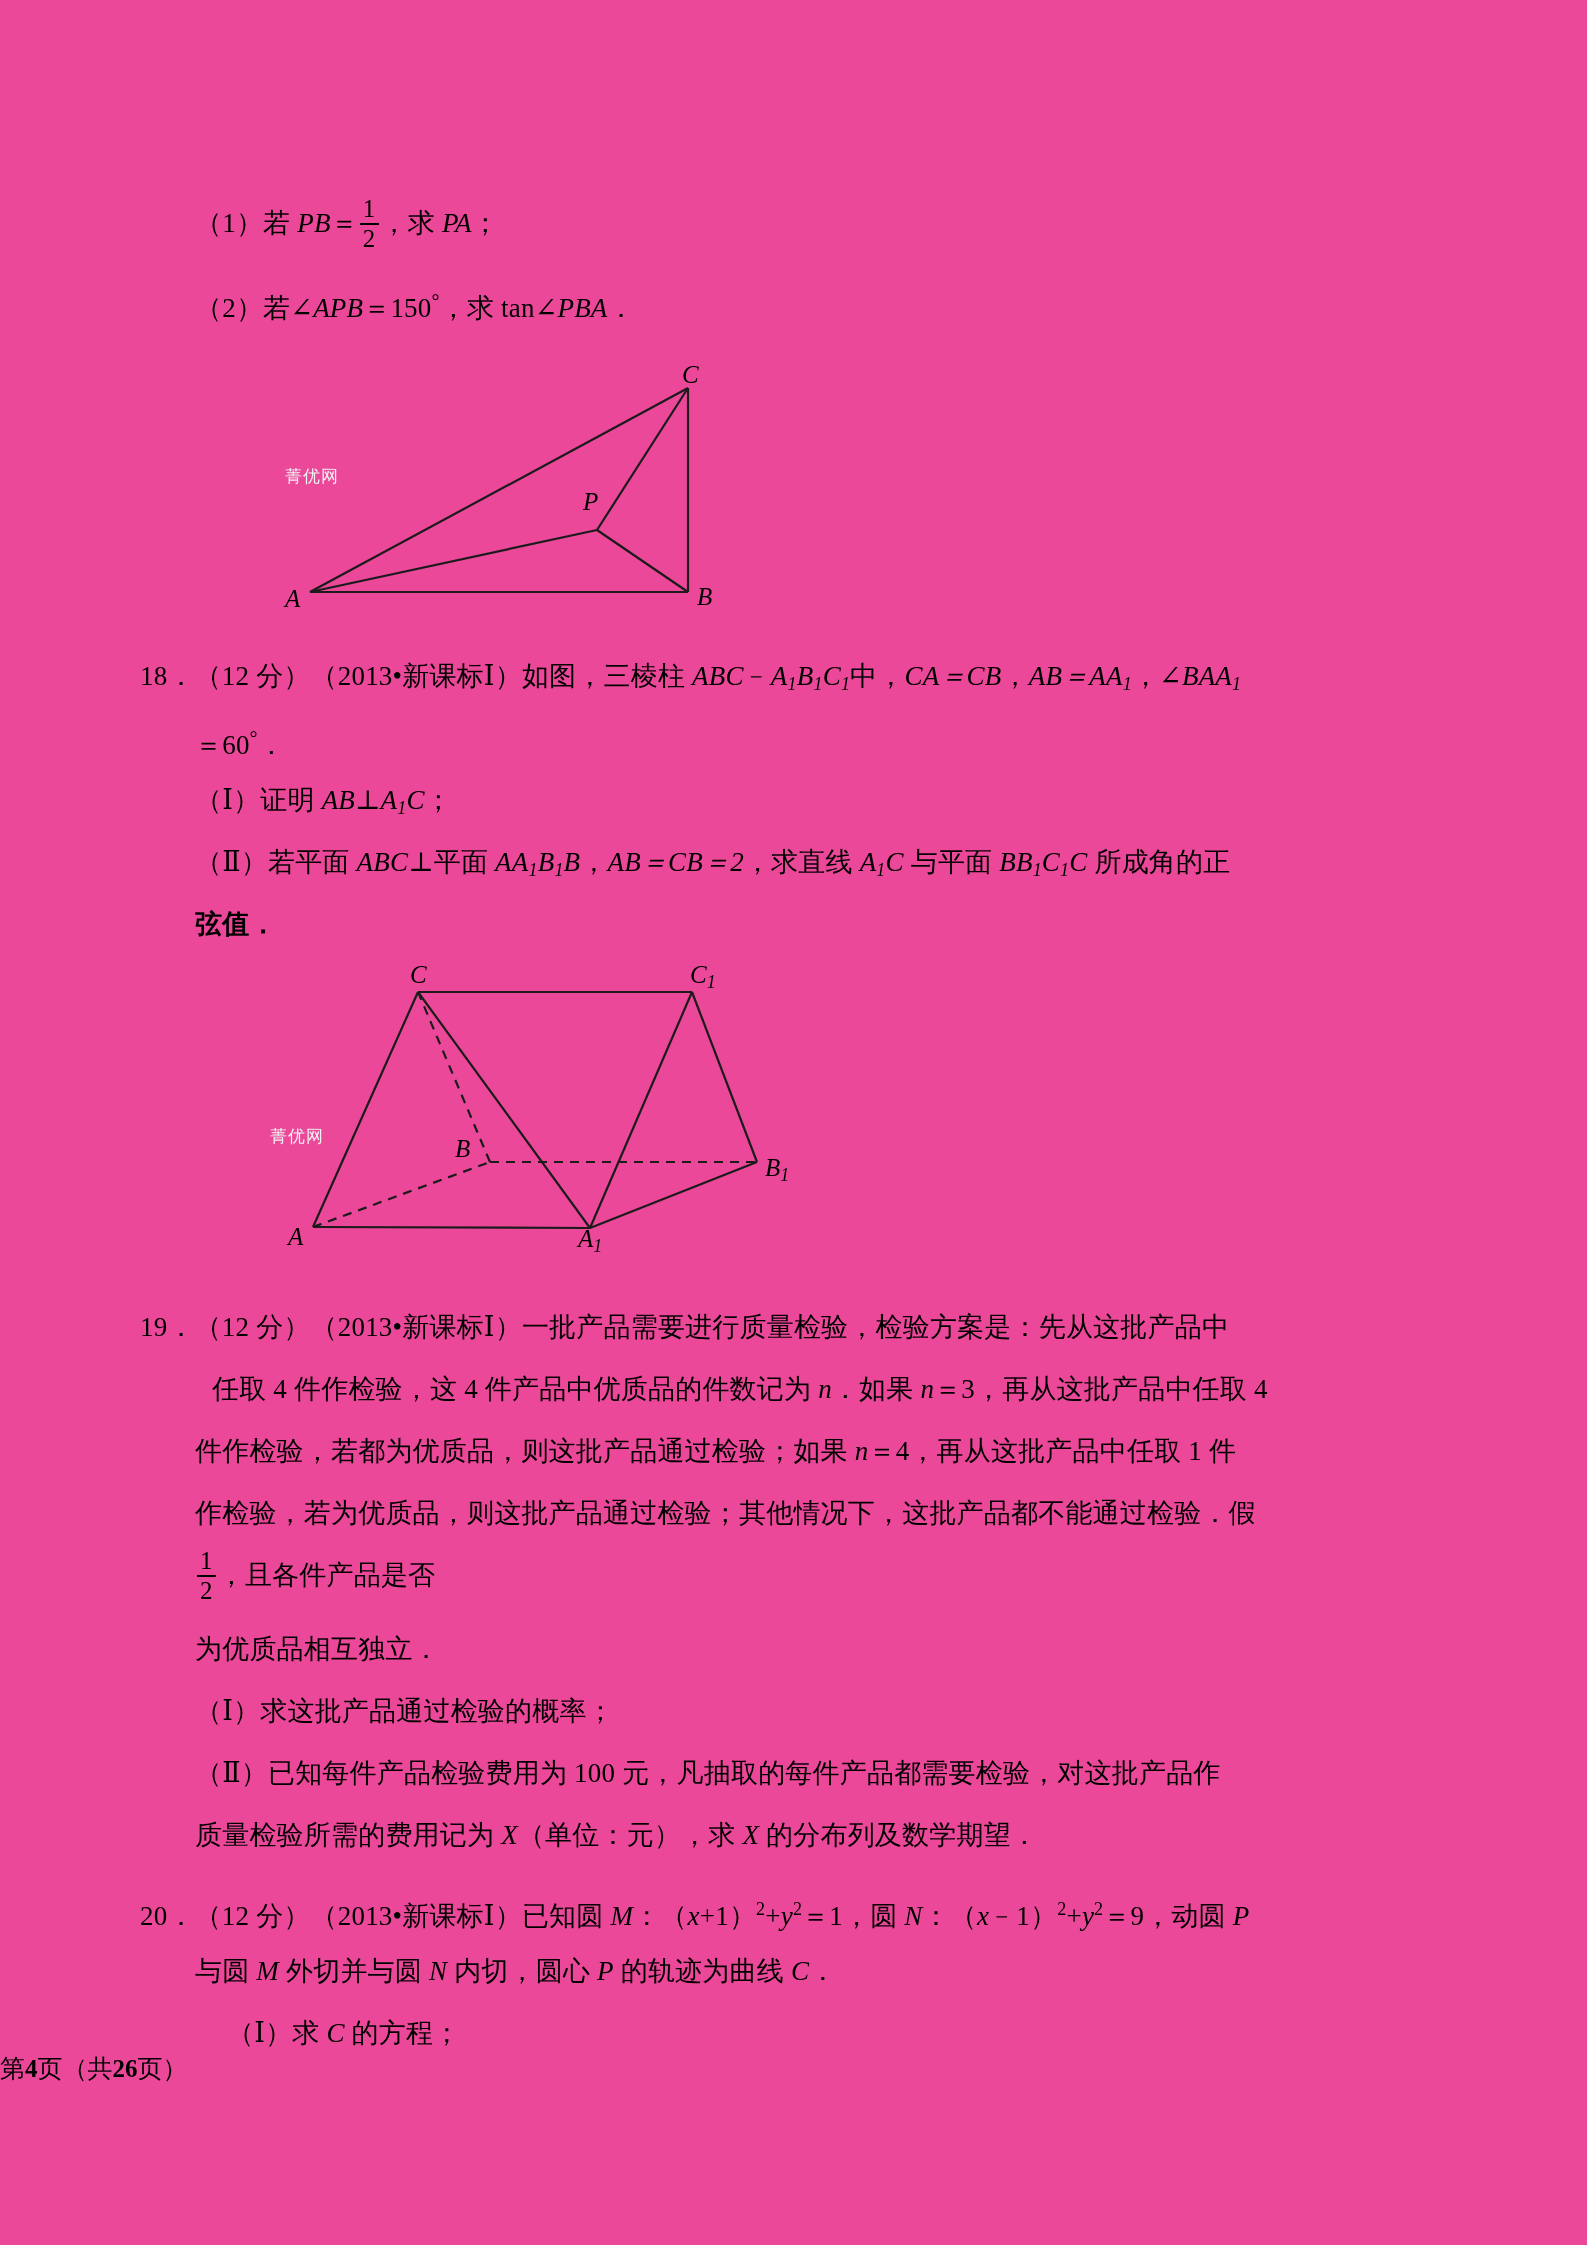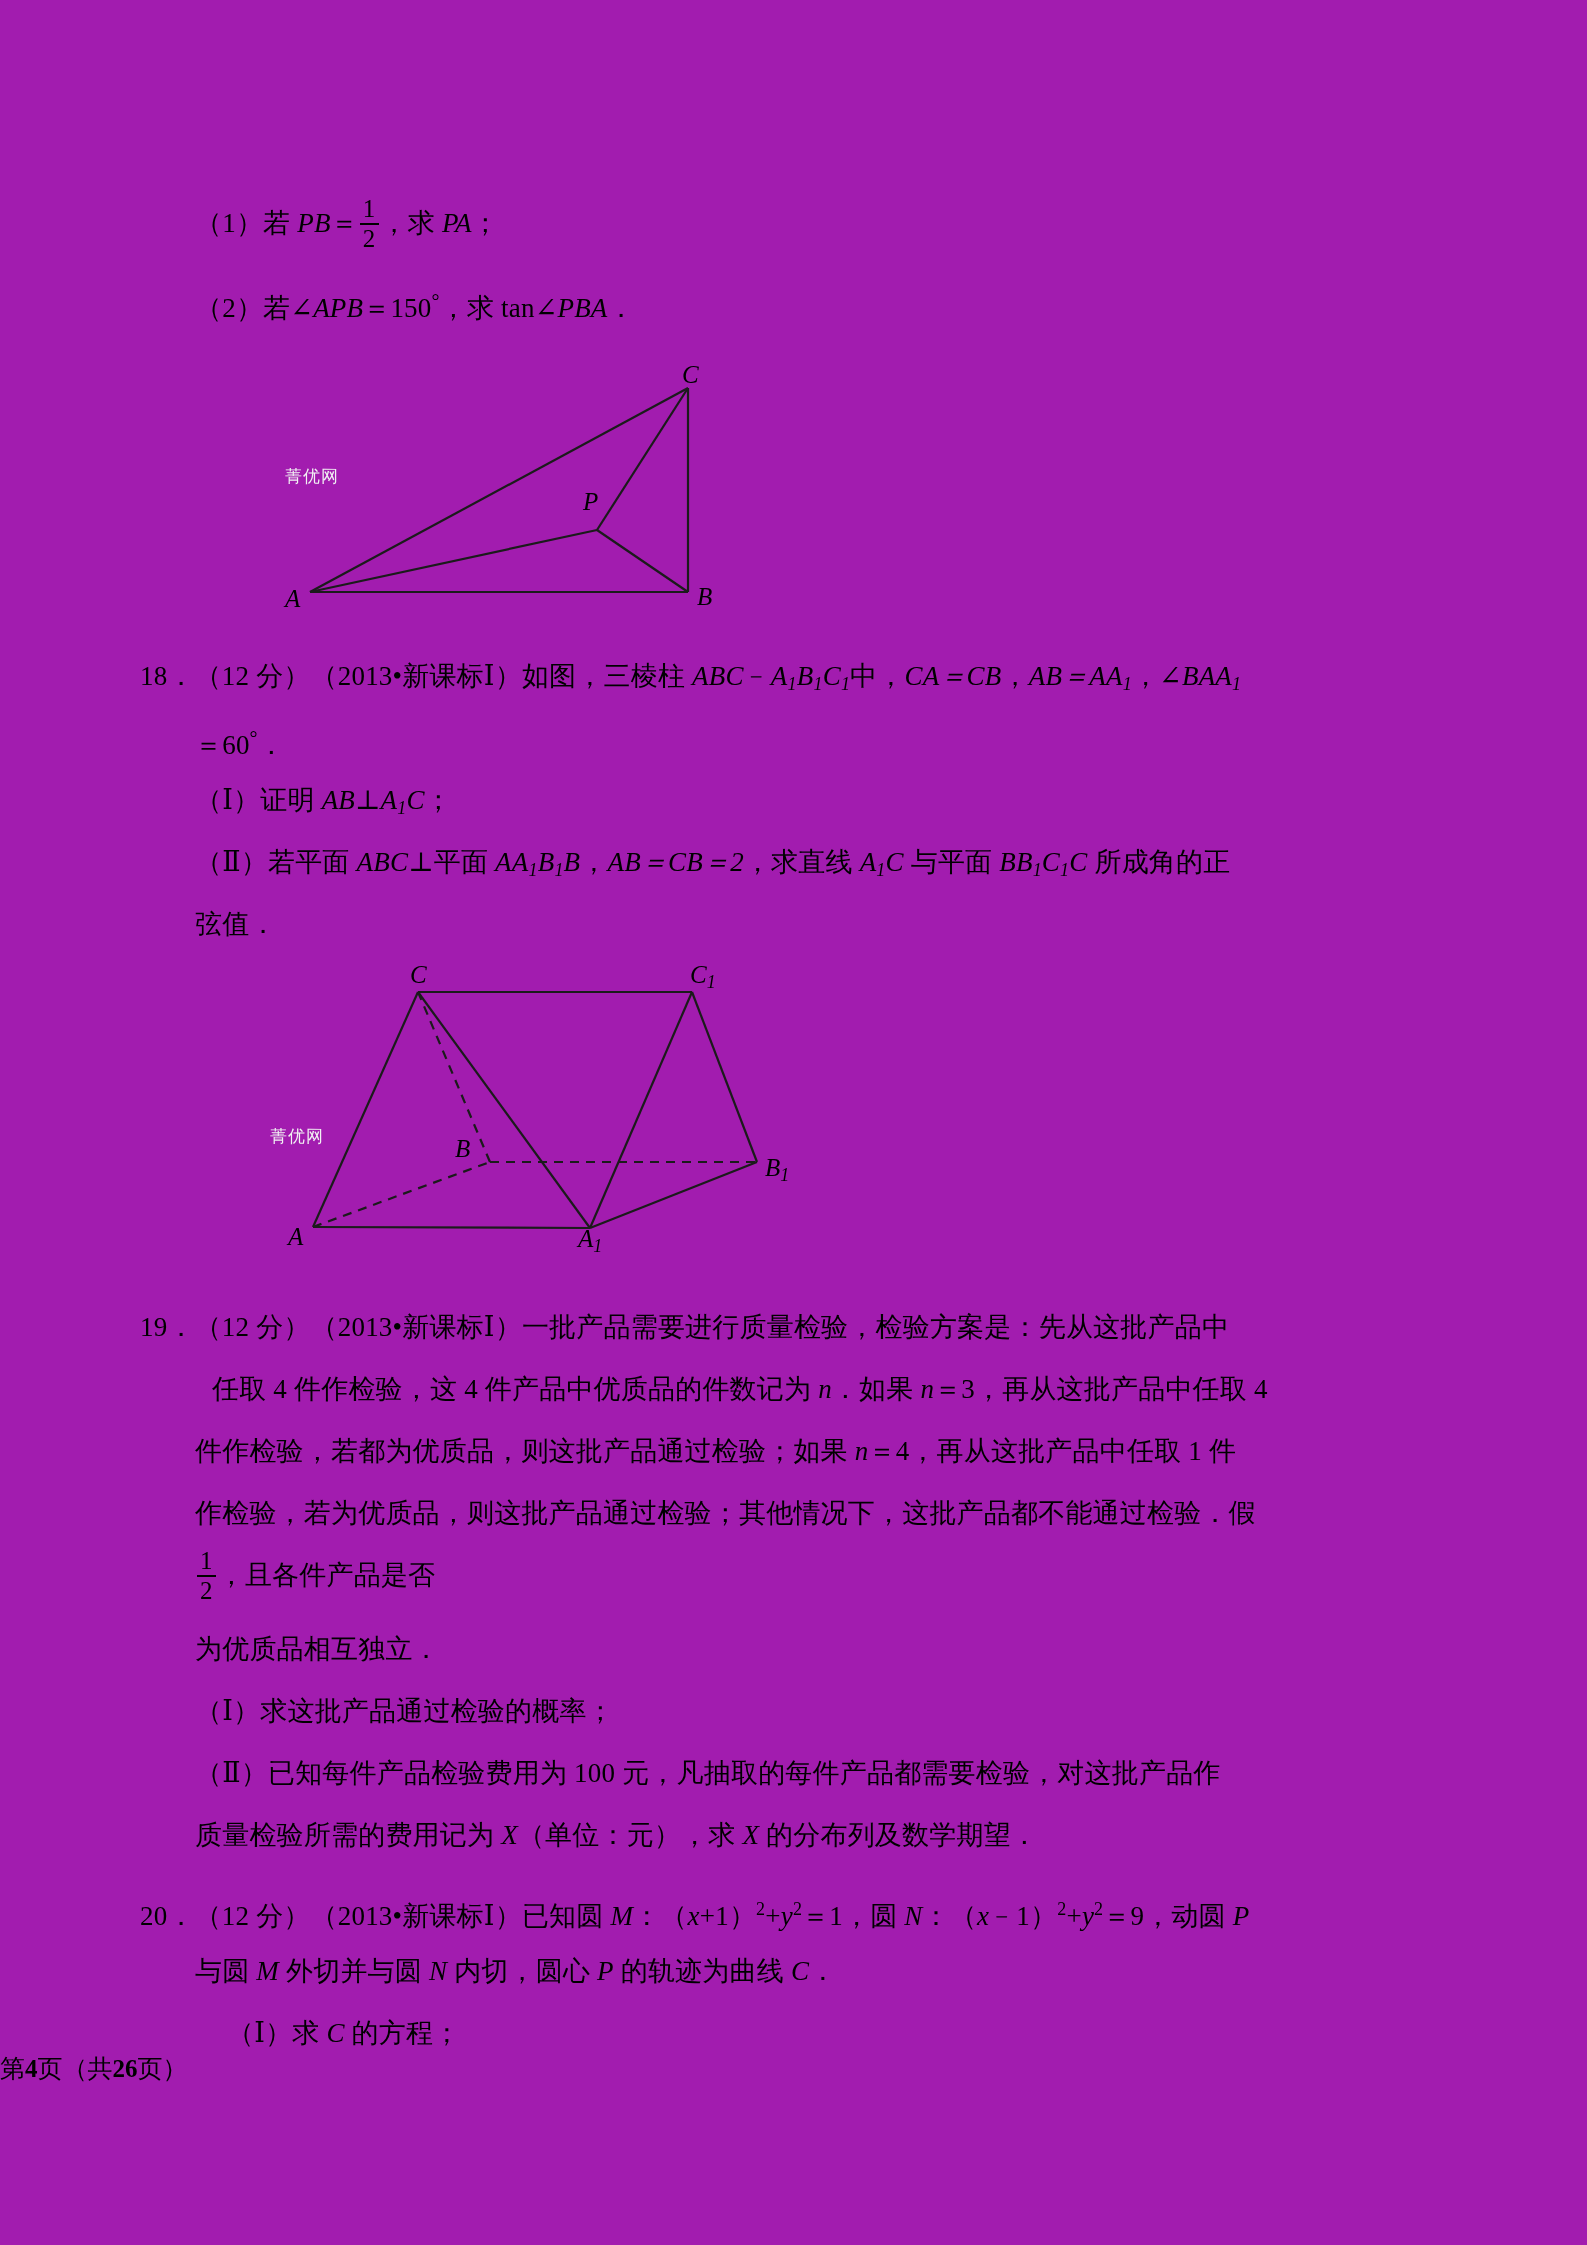--- a/index.html
+++ b/index.html
@@ -12,21 +12,21 @@
     height: 2245px;
     position: relative;
     font-family: "Liberation Serif", "DejaVu Serif", serif;
     color: #000000;
     overflow: hidden;
   }
   .page {
     position: relative;
     width: 1587px;
     height: 2245px;
-    background: #a21caf;
+    background: #ec4899;
   }
   .content {
     position: absolute;
     left: 195px;
     top: 0;
     width: 1200px;
   }
   
   .line {
     font-size: 27px;
@@ -144,21 +144,21 @@
     </div>
 
     <div class="line" style="position:absolute; left:0; top:769px;">
       <span>（Ⅰ）证明 </span><span class="it">AB⊥A</span><span class="sub">1</span><span class="it">C</span><span>；</span>
     </div>
 
     <div class="line" style="position:absolute; left:0; top:831px;">
       <span>（Ⅱ）若平面 </span><span class="it">ABC</span><span>⊥平面 </span><span class="it">AA</span><span class="sub">1</span><span class="it">B</span><span class="sub">1</span><span class="it">B</span><span>，</span><span class="it">AB＝CB＝2</span><span>，</span><span>求直线 </span><span class="it">A</span><span class="sub">1</span><span class="it">C</span><span> 与平面 </span><span class="it">BB</span><span class="sub">1</span><span class="it">C</span><span class="sub">1</span><span class="it">C</span><span> 所成角的正</span>
     </div>
 
-    <div class="line" style="position:absolute; left:0; top:893px;">弦值．</div>
+    <div class="line" style="position:absolute; left:0; top:893px;font-weight:bold;">弦值．</div>
   </div>
 
   <div class="figure" style="left:250px; top:955px; width:600px; height:300px;">
     <span class="wm" style="left:20px; top:170px;">菁优网</span>
     <svg class="fig-svg" width="600" height="300" viewBox="0 0 600 300">
 
       <g fill="none" stroke="#1b1b1b" stroke-width="2.2">
 
         <line x1="63" y1="272" x2="340" y2="273"></line>
         <line x1="63" y1="272" x2="168" y2="37"></line>

